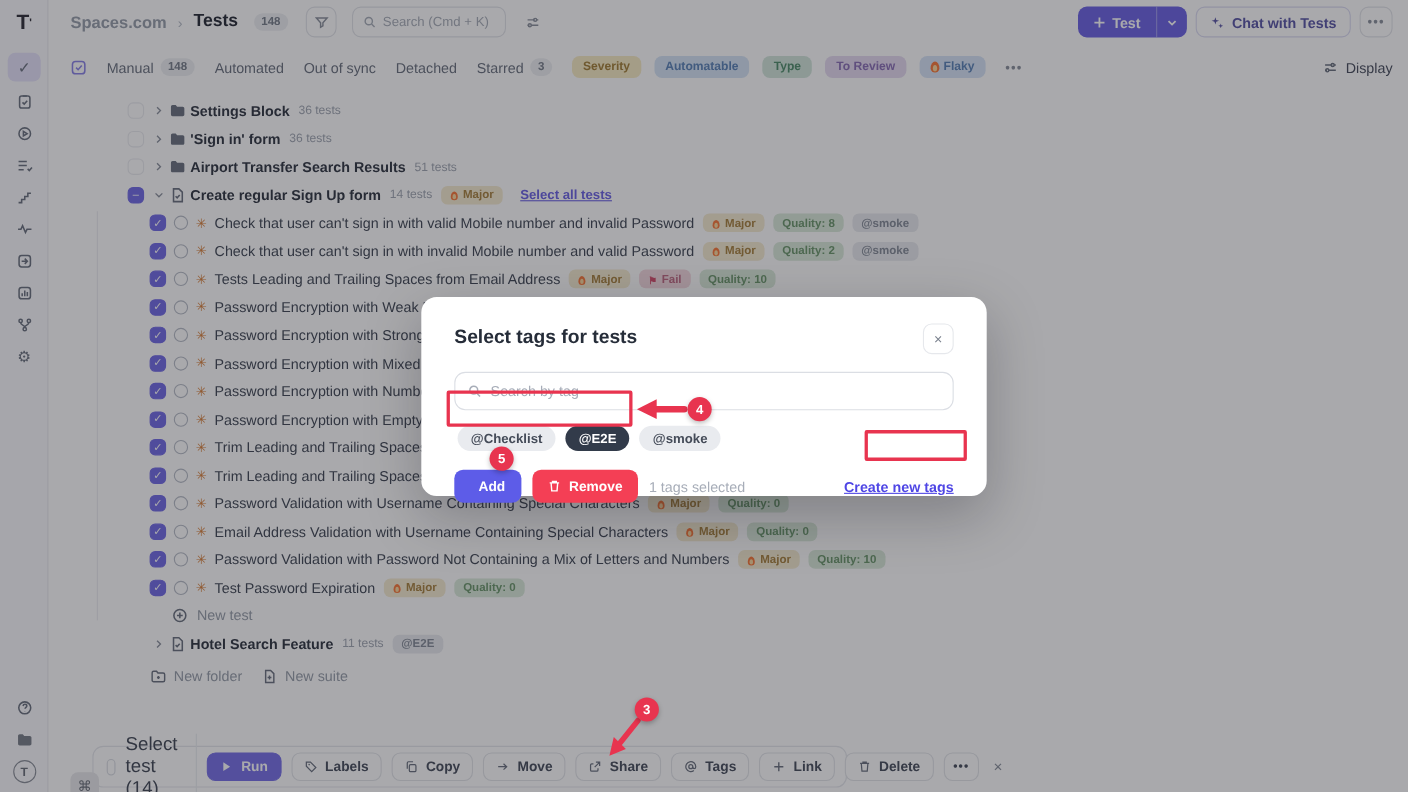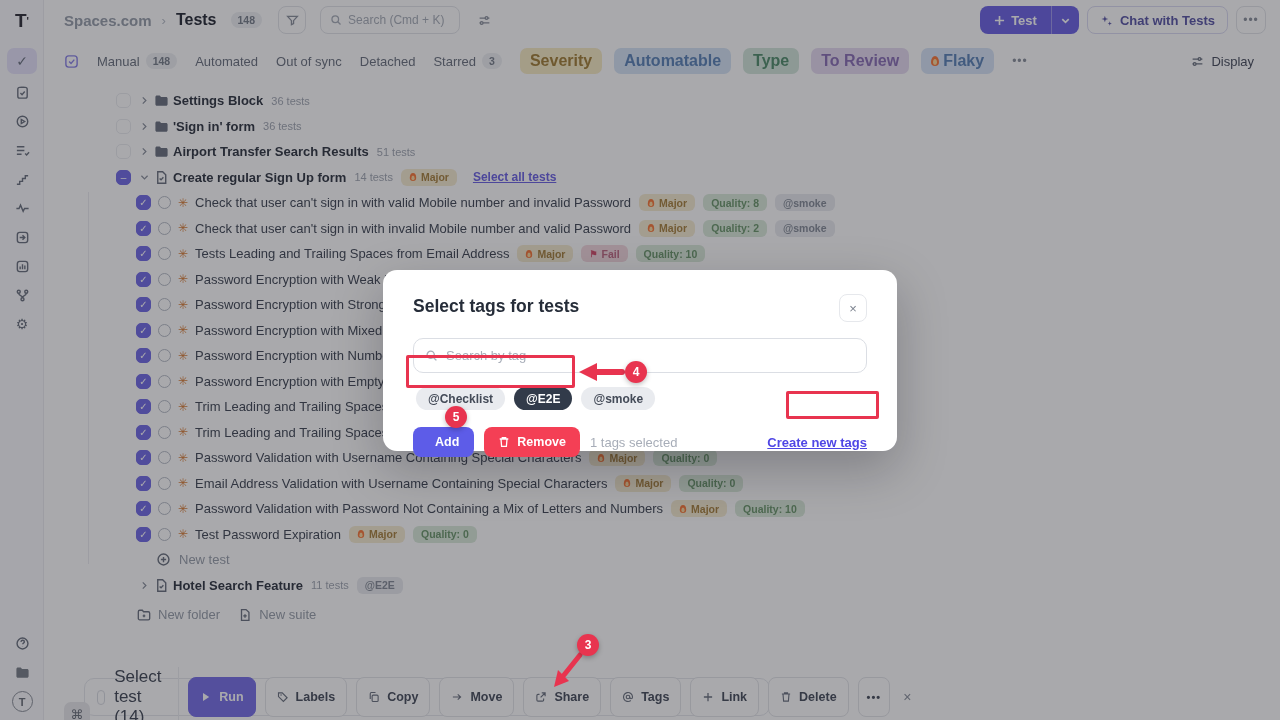--- a/index.html
+++ b/index.html
@@ -57,26 +57,26 @@
   .btn-chat { height:28px; border:1px solid #dcdcf2; border-radius:8px; color:#5d5aa8;
     display:flex; align-items:center; gap:7px; padding:0 12px; font-size:13px;
     font-weight:600; background:#fff; }
   .btn-chat svg { width:13px; height:13px; }
   .btn-more { width:30px; height:28px; border:1px solid #e3e5ea; border-radius:8px;
     display:flex; align-items:center; justify-content:center; color:#8d939f;
     font-size:12px; letter-spacing:1px; background:#fff; }
 
   
   .filterbar { position:absolute; left:44px; right:0; top:42px; height:38px;
-    display:flex; align-items:center; padding:0 26px 0 20px; gap:18px; }
+    display:flex; align-items:center; padding:0 14px 0 20px; gap:18px; }
   .fb-check { color:#8d86e8; display:flex; }
   .fb-check svg { width:15px; height:15px; }
   .fb-tab { color:#6e7582; font-size:13px; display:flex; align-items:center; gap:6px; }
   .fb-tab .count-pill { margin-left:0; }
-  .fb-pill { font-size:16px; font-weight:600; border-radius:7px; padding:4px 10px;
+  .fb-pill { font-size:11px; font-weight:600; border-radius:7px; padding:4px 10px;
     display:flex; align-items:center; gap:4px;justify-content:flex-end; }
   .fb-more { color:#8d939f; font-size:12px; letter-spacing:1px; }
   .fb-display { margin-left:auto; color:#4b5160; font-size:13px; display:flex;
     align-items:center; gap:7px; }
   .fb-display svg { width:13px; height:13px; color:#6e7582; }
   .flame { display:inline-block; width:8px; height:10px; background:#f97b3d;
     border-radius:50% 50% 50% 50% / 60% 60% 40% 40%; position:relative; }
   .flame::after { content:""; position:absolute; left:2px; top:3px; width:4px; height:6px;
     background:#fcd9a0; border-radius:50% 50% 50% 50% / 60% 60% 40% 40%; }
 
@@ -90,21 +90,21 @@
   .cbx.checked, .cbx.indet { background:#756ee6; border-color:#756ee6; }
   .cbx.faint { opacity:.55; }
   .chev { color:#8d939f; display:flex; width:14px; justify-content:center; flex:none; }
   .chev svg { width:11px; height:11px; }
   .ticon { color:#6e7582; display:flex; flex:none; }
   .ticon svg { width:15px; height:15px; }
   .tname { font-weight:600; color:#343a46; }
   .tname.plain { font-weight:400; color:#454c59; }
   .tcount { color:#a3a9b4; font-size:11px; margin-left:8px; }
   .badge { border-radius:6px; font-size:10.5px; font-weight:600; padding:2.5px 8px;
-    display:inline-flex; align-items:center; gap:4px; margin-left:8px; }
+    display:inline-flex; align-items:flex-end; gap:4px; margin-left:8px; }
   .badge.major { background:#f6ecd2; color:#aa8544; }
   .badge.quality { background:#dcebdc; color:#6f9a70; }
   .badge.tag { background:#e9ebef; color:#878e9a; }
   .badge.fail { background:#f5d9e0; color:#c06c85; }
   .badge .flame { transform:scale(.8); }
   .flagglyph { font-size:9px; color:#d4506e; }
   .link-select-all { color:#6f67e4; font-size:12px; font-weight:700;
     text-decoration:underline; margin-left:16px; }
   .row-circle { width:13px; height:13px; border:1.5px solid #b9bec8; border-radius:50%;
     flex:none; }
@@ -118,21 +118,21 @@
   .tree-footer svg { width:14px; height:14px; }
 
   
   .bottombar { position:absolute; left:84px; top:678px; width:686px; height:38px;
     background:#fff; border:1px solid #e6e8ed; border-radius:10px; display:flex;
     align-items:center; padding:0 12px; gap:9px; z-index:11; }
   .bb-select { display:flex; align-items:center; gap:9px; color:#454c59;
     font-size:17px; padding-right:10px; border-right:1px solid #eceef1; }
   .bb-select .cbx { width:15px; height:15px; border:1.5px solid #dadde3;
     border-radius:5px; }
-  .bb-btn { height:40px; border:1px solid #e4e6ea; border-radius:8px; background:#fff;
+  .bb-btn { height:26px; border:1px solid #e4e6ea; border-radius:8px; background:#fff;
     color:#4b5260; font-size:12.5px; font-weight:600; display:flex; align-items:center;
     gap:7px; padding:0 11px; }
   .bb-btn svg { width:12px; height:12px; color:#6e7582; }
   .bb-btn.primary { background:#7a73e8; border-color:#7a73e8; color:#fff; }
   .bb-btn.primary svg { color:#fff; }
   .bb-btn.more { padding:0 8px; letter-spacing:1px; font-size:11px; }
   .bb-close { margin-left:auto; color:#8d939f; font-size:14px; padding:0 4px; }
   .cmd-chip { position:absolute; left:64px; top:702px; width:26px; height:24px;
     background:#e9e9ec; border-radius:7px 7px 0 0; display:flex; align-items:center;
     justify-content:center; color:#6d727c; font-size:13px; z-index:11; }

